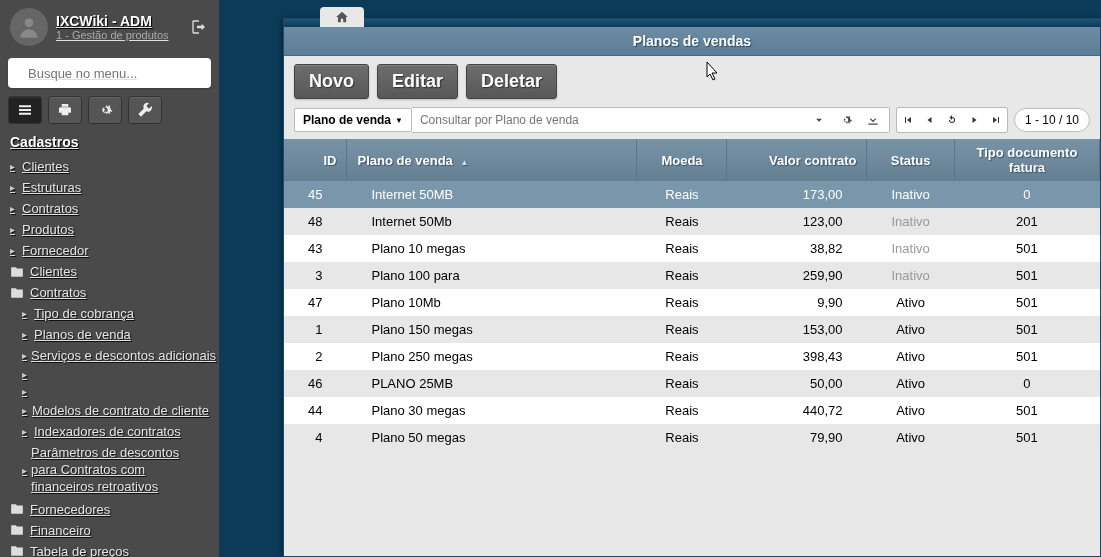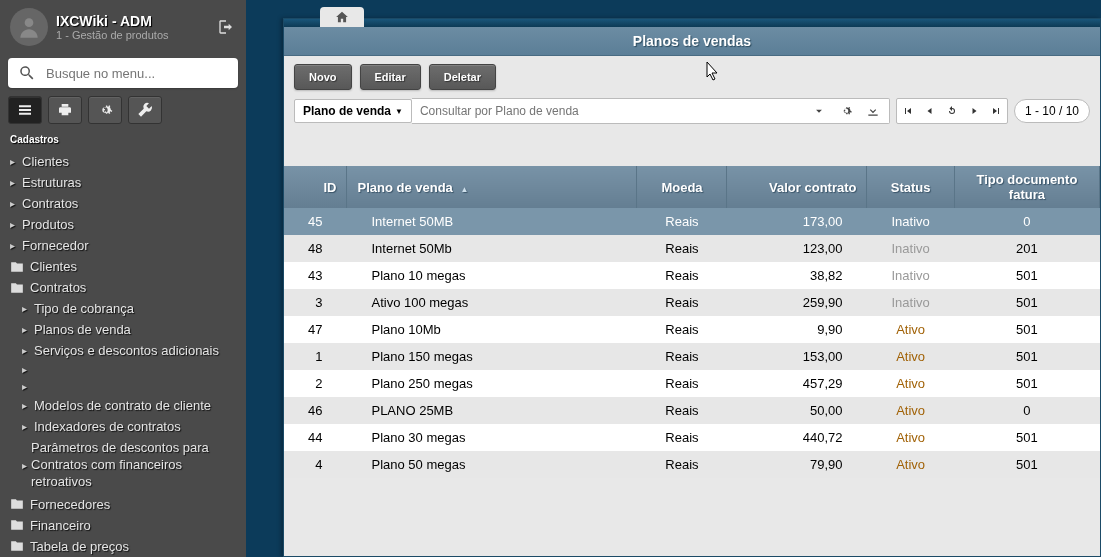--- a/index.html
+++ b/index.html
@@ -8,25 +8,26 @@
     font-size: 13px;
     background: #0c3b5a;
     width: 1101px;
     height: 557px;
     overflow: hidden;
     position: relative;
   }
   .sidebar {
     position: absolute;
     left: 0; top: 0;
-    width: 246px;
+    width: 219px;
     height: 557px;
     background: #4a4a4a;
     color: #e0e0e0;
     overflow: hidden;
+    text-decoration: underline;
   }
   .sb-top {
     display: flex;
     align-items: center;
     padding: 8px 10px 4px 10px;
   }
   .avatar {
     width: 38px; height: 38px;
     border-radius: 50%;
     background: #666;
@@ -66,21 +67,21 @@
     background: #555; border: 1px solid #333; border-radius: 3px;
     display: flex; align-items: center; justify-content: center;
     cursor: pointer;
     box-shadow: inset 0 1px 0 rgba(255,255,255,0.08);
   }
   .tool-btn.active { background: #222; }
   .tool-btn svg { width: 16px; height: 16px; fill: #eee; }
   .section-h {
     font-weight: bold; color: #fff;
     padding: 10px 10px 6px 10px;
-    font-size: 10px;
+    font-size: 14px;
     text-shadow: 1px 1px 1px #000;
   }
   .tree { padding: 0 6px; }
   .tree-item {
     display: flex; align-items: center;
     padding: 3px 4px;
     color: #e5e5e5;
     font-size: 13px;
     cursor: pointer;
     text-shadow: 1px 1px 1px #111;
@@ -126,21 +127,21 @@
     border-bottom: 1px solid #486b82;
   }
   .action-bar {
     display: flex; gap: 8px;
     padding: 8px 10px;
   }
   .act-btn {
     background: linear-gradient(#6d6d6d,#585858);
     color: #fff;
     font-weight: bold;
-    font-size: 11px;
+    font-size: 18px;
     padding: 6px 14px;
     border-radius: 3px;
     border: 1px solid #444;
     box-shadow: inset 0 1px 0 rgba(255,255,255,0.15), 0 1px 2px rgba(0,0,0,0.2);
     cursor: pointer;
     text-shadow: 1px 1px 1px #333;
   }
   .filter-row {
     display: flex; align-items: center;
     gap: 6px;
@@ -175,41 +176,40 @@
   .pager .pg svg { width: 12px; height: 12px; fill: #333; }
   .pager-txt {
     border: 1px solid #bbb; border-radius: 12px;
     background: #fff; padding: 4px 10px; font-size: 12px;
   }
 
   table.grid {
     width: 100%;
     border-collapse: collapse;
     font-size: 13px;
-    margin-top: 36px;
   }
   table.grid th {
     background: linear-gradient(#7893a7,#647e92);
     color: #fff;
     font-weight: bold;
     padding: 6px 10px;
     text-align: left;
     text-shadow: 1px 1px 1px #3a5468;
     border-right: 1px solid #5a7588;
   }
   table.grid th.right, table.grid td.right { text-align: right; }
   table.grid th.center, table.grid td.center { text-align: center; }
   table.grid td {
     padding: 6px 24px;
     background: #fff;
     border-right: 1px solid transparent;
   }
   table.grid tr:nth-child(even) td { background: #e7e7e7; }
   table.grid tr.sel td { background: #7a96aa !important; color: #fff; }
-  .status-ativo { color: #a16207; }
+  .status-ativo { color: #000000; }
   .status-inativo { color: #999; }
   tr.sel .status-inativo { color: #fff; }
   .sort-ind { font-size: 8px; color: #cfe0ec; margin-left: 4px; }
 
   .cursor-pointer {
     position: absolute;
     left: 706px; top: 62px;
     width: 16px; height: 20px;
     pointer-events: none;
   }
@@ -485,21 +485,21 @@
         <tr>
           <td class="right">43</td>
           <td>Plano 10 megas</td>
           <td class="center">Reais</td>
           <td class="right">38,82</td>
           <td class="center status-inativo">Inativo</td>
           <td class="center">501</td>
         </tr>
         <tr>
           <td class="right">3</td>
-          <td>Ativo 100 megas</td>
+          <td>Plano 100 para</td>
           <td class="center">Reais</td>
           <td class="right">259,90</td>
           <td class="center status-inativo">Inativo</td>
           <td class="center">501</td>
         </tr>
         <tr>
           <td class="right">47</td>
           <td>Plano 10Mb</td>
           <td class="center">Reais</td>
           <td class="right">9,90</td>
@@ -511,21 +511,21 @@
           <td>Plano 150 megas</td>
           <td class="center">Reais</td>
           <td class="right">153,00</td>
           <td class="center status-ativo">Ativo</td>
           <td class="center">501</td>
         </tr>
         <tr>
           <td class="right">2</td>
           <td>Plano 250 megas</td>
           <td class="center">Reais</td>
-          <td class="right">457,29</td>
+          <td class="right">398,43</td>
           <td class="center status-ativo">Ativo</td>
           <td class="center">501</td>
         </tr>
         <tr>
           <td class="right">46</td>
           <td>PLANO 25MB</td>
           <td class="center">Reais</td>
           <td class="right">50,00</td>
           <td class="center status-ativo">Ativo</td>
           <td class="center">0</td>

